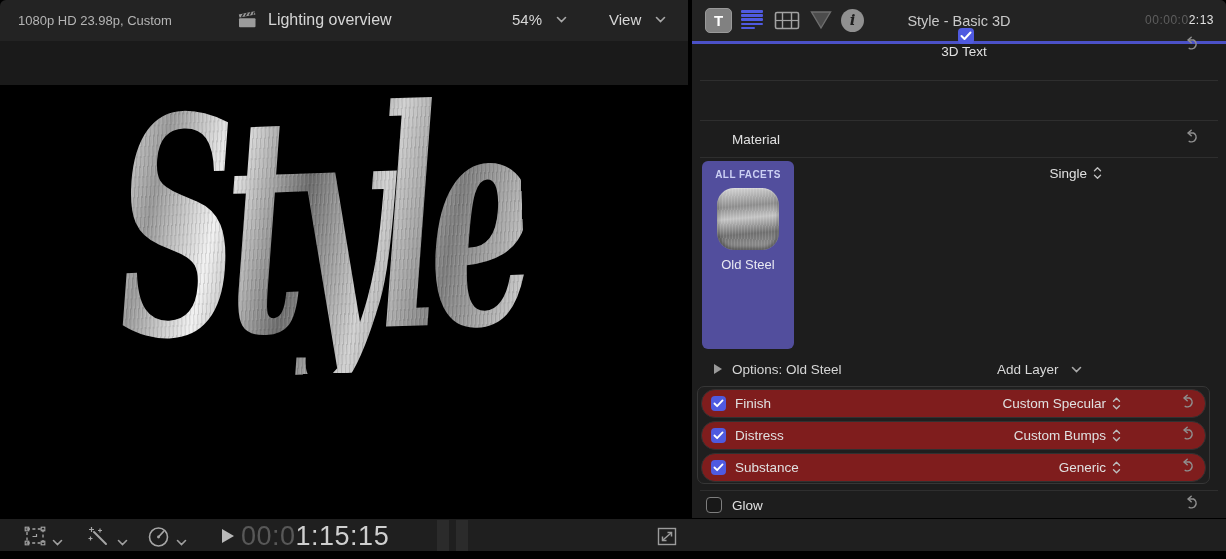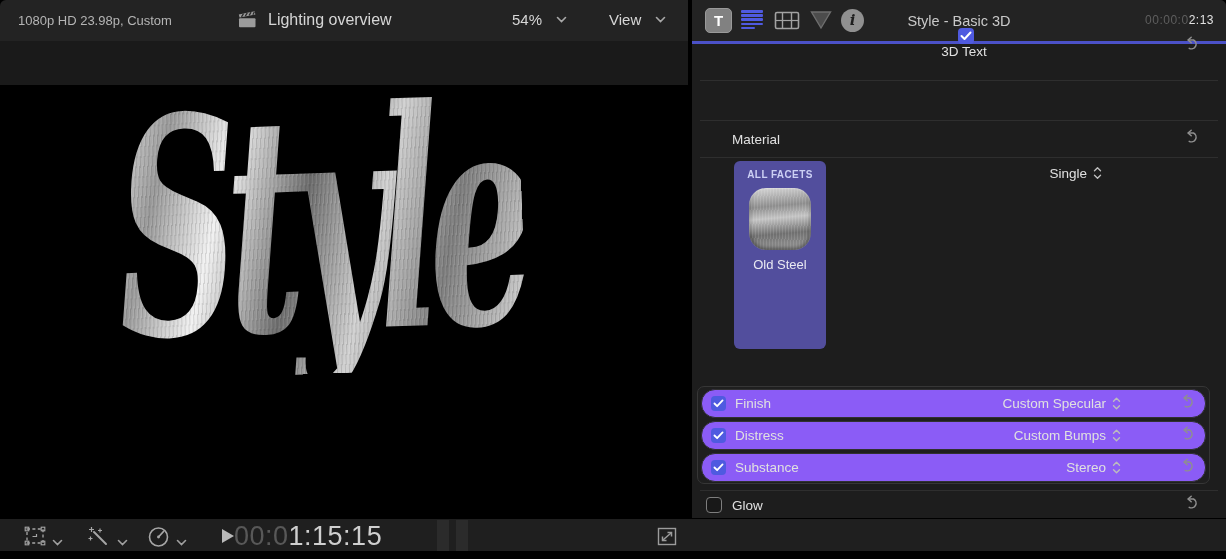--- a/index.html
+++ b/index.html
@@ -70,49 +70,49 @@
   .row .cb { margin-left:14px; }
   .row .irow-label { margin-left:10px; }
   .row .lbl-indent { margin-left:40px; }
   .reset-btn { position:absolute; right:26px; }
   .row-reset-center { top:50%; transform:translateY(-50%); }
 
   .val-group { display:flex; align-items:center; gap:6px; font-size:13.5px; color:#e0e0e0; }
   .row-material .val-group { position:absolute; right:124px; top:50%; transform:translateY(-50%);margin-top:34px; }
 
   .material-well { position:absolute; left:0; top:158px; width:100%; height:195px; }
-  .mat-tile { position:absolute; left:10px; top:3px; width:92px; height:188px; background:#524e9d; border-radius:6px;margin-left:32px; }
+  .mat-tile { position:absolute; left:10px; top:3px; width:92px; height:188px; background:#524e9d; border-radius:6px; }
   .facets-label { margin-top:8px; text-align:center; font-size:10px; font-weight:bold; letter-spacing:0.4px; color:#ccd0f4; }
   .mat-thumb { width:62px; height:62px; margin:8px auto 0; border-radius:17px;
     background:
       repeating-linear-gradient(94deg, rgba(255,255,255,0.12) 0 1px, transparent 1px 3px),
       linear-gradient(175deg,#d9d9d9 0%,#8d8d8d 30%,#c4c4c4 48%,#6f6f6f 72%,#9d9d9d 100%);
     box-shadow: inset 0 1px 2px rgba(255,255,255,0.5), inset 0 -2px 4px rgba(0,0,0,0.5); }
   .mat-name { margin-top:7px; text-align:center; font-size:13px; color:#e9e9f2; }
 
   .options-row { position:absolute; left:0; top:353px; width:100%; height:33px; }
   .disc-tri { position:absolute; left:22px; top:11px; width:0; height:0;
     border-left:8px solid #9a9a9a; border-top:5.5px solid transparent; border-bottom:5.5px solid transparent; }
   .options-label { position:absolute; left:40px; top:9px; font-size:13.5px; color:#d6d6d6; }
   .addlayer { position:absolute; left:305px; top:9px; display:flex; align-items:center; gap:12px; font-size:13.5px; color:#d8d8d8; }
 
   .group-box { position:absolute; left:5px; top:386px; width:513px; height:98px;
     border:1px solid #363636; border-radius:7px; background:#1f1f1f; }
-  .gb-row { position:absolute; left:3px; right:3px; height:29px; background:#8b5cf6;
+  .gb-row { position:absolute; left:3px; right:3px; height:29px; background:#7f1d1d;
     border:1px solid #313131; border-radius:14px; display:flex; align-items:center; padding:0 9px; }
   .gb-row .cb { width:15px; height:15px; }
   .gb-row .irow-label { margin-left:9px; }
   .gb-spacer { flex:1; }
   .gb-row .reset-btn { position:static; margin-left:58px; }
 
   
   .bottom-bar { position:absolute; left:0; top:518px; width:1226px; height:34px;
     background:#1f1f1f; border-top:1px solid #000; border-bottom:1px solid #000; }
   .bb-icon { position:absolute; top:7px; }
-  .tc-big { position:absolute; left:234px; top:2px; font-size:27px; font-weight:300; letter-spacing:0.5px; white-space:nowrap; }
+  .tc-big { position:absolute; left:241px; top:2px; font-size:27px; font-weight:300; letter-spacing:0.5px; white-space:nowrap; }
   .tc-big .tc-dim { color:#585858; } .tc-big .tc-bright { color:#cfcfcf; }
   .meter { position:absolute; top:1px; width:12px; height:31px; background:#2b2b2b; }
   .play-btn { position:absolute; left:222px; top:10px; width:0; height:0;
     border-left:12px solid #b9b9b9; border-top:7px solid transparent; border-bottom:7px solid transparent; }
 </style>
 </head>
 <body>
 
 <div id="app">
 
@@ -213,20 +213,30 @@
     <div class="divider" style="top:157px"></div>
 
     <div class="material-well">
       <div class="mat-tile">
         <div class="facets-label">ALL FACETS</div>
         <div class="mat-thumb"></div>
         <div class="mat-name">Old Steel</div>
       </div>
     </div>
 
+    <div class="options-row">
+      <span class="disc-tri"></span>
+      <span class="options-label">Options: Old Steel</span>
+      <span class="addlayer">
+        <span>Add Layer</span>
+        <svg width="11" height="7" viewBox="0 0 11 7">
+            <path d="M1.5 1.5 L5.5 5.5 L9.5 1.5" fill="none" stroke="#a8a8a8" stroke-width="1.6" stroke-linecap="round"></path>
+          </svg>
+      </span>
+    </div>
 
     <div class="group-box">
 
       <div class="gb-row" style="top:2px">
         <span class="cb">
           <svg width="11" height="9" viewBox="0 0 12 10">
               <path d="M1.5 5 L4.5 8 L10.5 1.5" fill="none" stroke="#fff" stroke-width="2" stroke-linecap="round" stroke-linejoin="round"></path>
             </svg>
         </span>
         <span class="irow-label">Finish</span>
@@ -269,21 +279,21 @@
 
       <div class="gb-row" style="top:66px">
         <span class="cb">
           <svg width="11" height="9" viewBox="0 0 12 10">
               <path d="M1.5 5 L4.5 8 L10.5 1.5" fill="none" stroke="#fff" stroke-width="2" stroke-linecap="round" stroke-linejoin="round"></path>
             </svg>
         </span>
         <span class="irow-label">Substance</span>
         <span class="gb-spacer"></span>
         <span class="val-group">
-          <span>Stereo</span>
+          <span>Generic</span>
           <svg width="9" height="13" viewBox="0 0 9 13">
               <path d="M1.5 4.2 L4.5 1.2 L7.5 4.2 M1.5 8.8 L4.5 11.8 L7.5 8.8" fill="none" stroke="#bdbdbd" stroke-width="1.4" stroke-linecap="round" stroke-linejoin="round"></path>
             </svg>
         </span>
         <span class="reset-btn">
           <svg width="17" height="16" viewBox="0 0 17 16">
               <path d="M5.5 4 H10.5 A4.3 4.3 0 1 1 6.2 12.3" fill="none" stroke="#8f8f8f" stroke-width="1.5" stroke-linecap="round"></path>
               <path d="M8.2 1.2 L5 4 L8.2 6.8" fill="none" stroke="#8f8f8f" stroke-width="1.5" stroke-linecap="round" stroke-linejoin="round"></path>
             </svg>
         </span>

